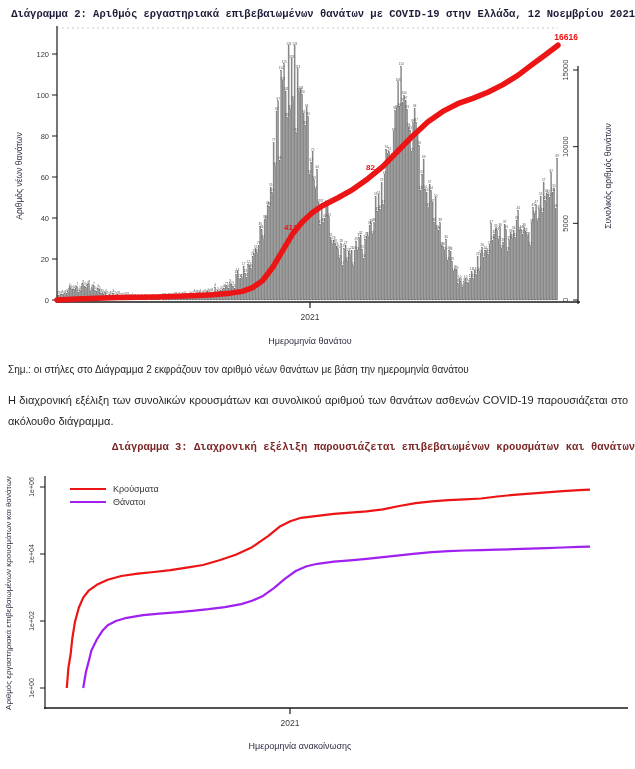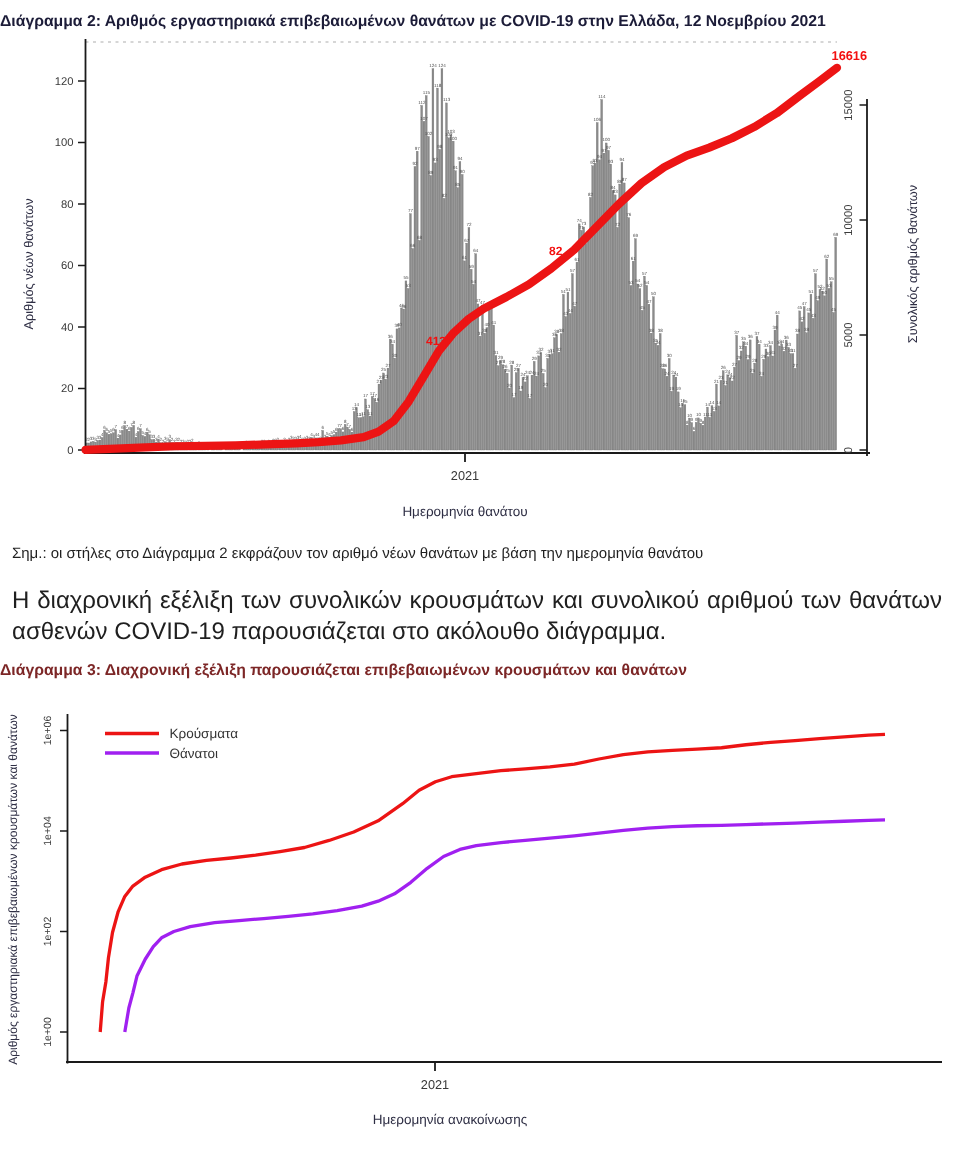--- a/index.html
+++ b/index.html
@@ -2,26 +2,27 @@
 <html><head>
 <meta charset="utf-8">
 <style>
   html,body{margin:0;padding:0;}
   body{
     width:635px;height:769px;position:relative;background:#ffffff;
     font-family:"Liberation Sans", sans-serif;overflow:hidden;
   }
   .abs{position:absolute;}
   .chart-title{
-    left:0;width:635px;text-align:left;font-weight:bold;font-size:10.5px;
+    left:0;width:635px;text-align:right;font-weight:bold;font-size:10.5px;
     letter-spacing:0px;
+    font-family:Liberation Mono, monospace;
   }
   #c2-title{top:8px;color:#1c1c38;}
   #c3-title{top:441px;color:#7c2626;}
-  .bodytext{left:8px;width:620px;font-size:16px;color:#1f1f1f;}
+  .bodytext{left:8px;width:620px;font-size:11px;color:#1f1f1f;}
   #note{top:364px;font-size:10px;}
   #para{top:390px;text-align:justify;line-height:21px;}
   svg text{font-family:"Liberation Sans", sans-serif;}
   .ticktext{fill:#3a3a3a;font-size:7.5px;}
   .axislabel{fill:#2e2e44;font-size:9px;}
   .yaxistitle{fill:#2e2e44;font-size:8.5px;}
   .annot{font-weight:bold;}
 </style>
 </head>
 <body>

